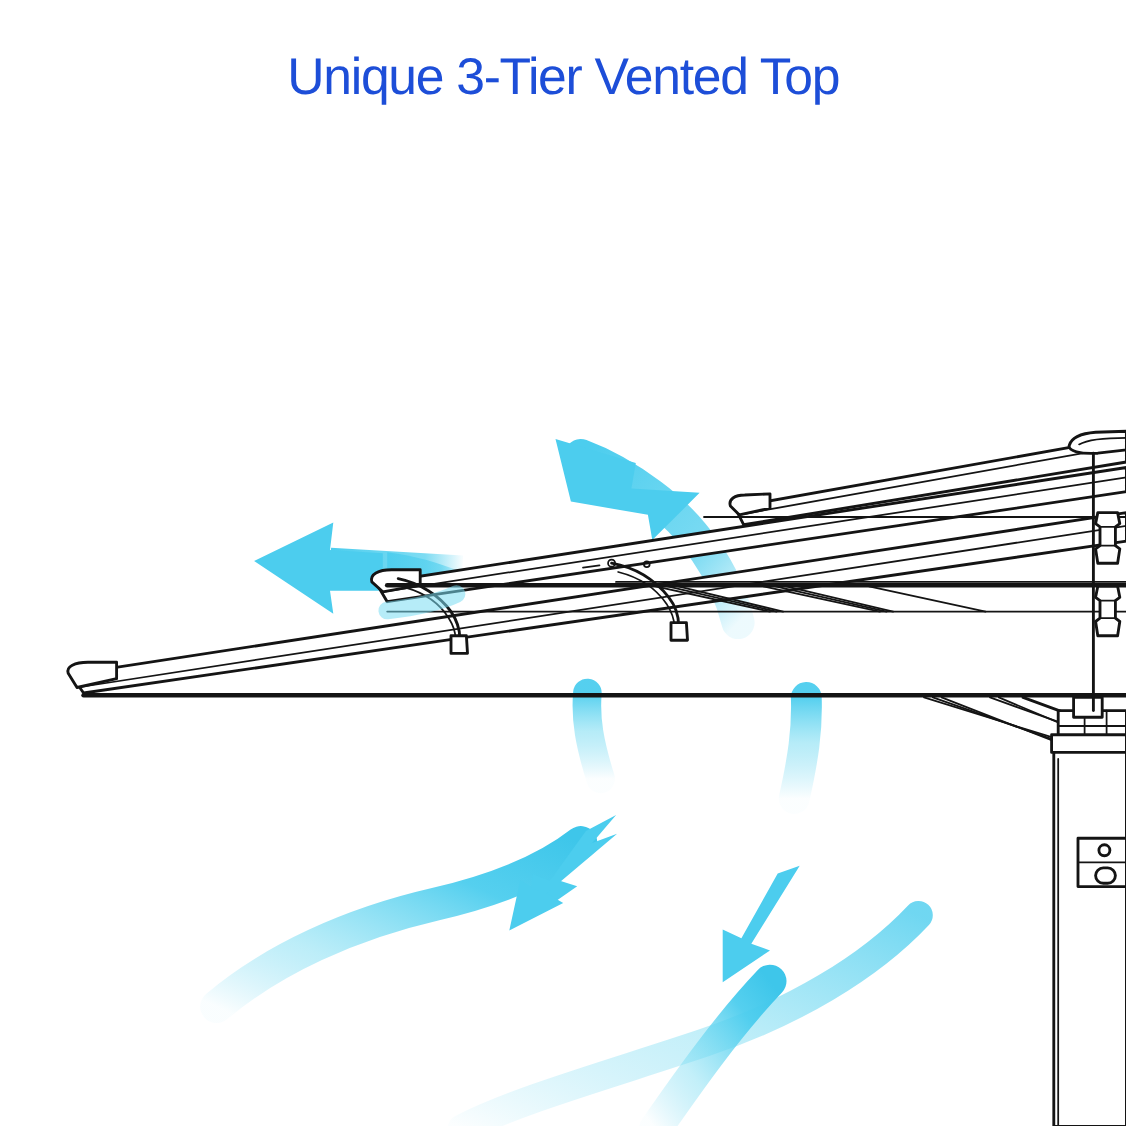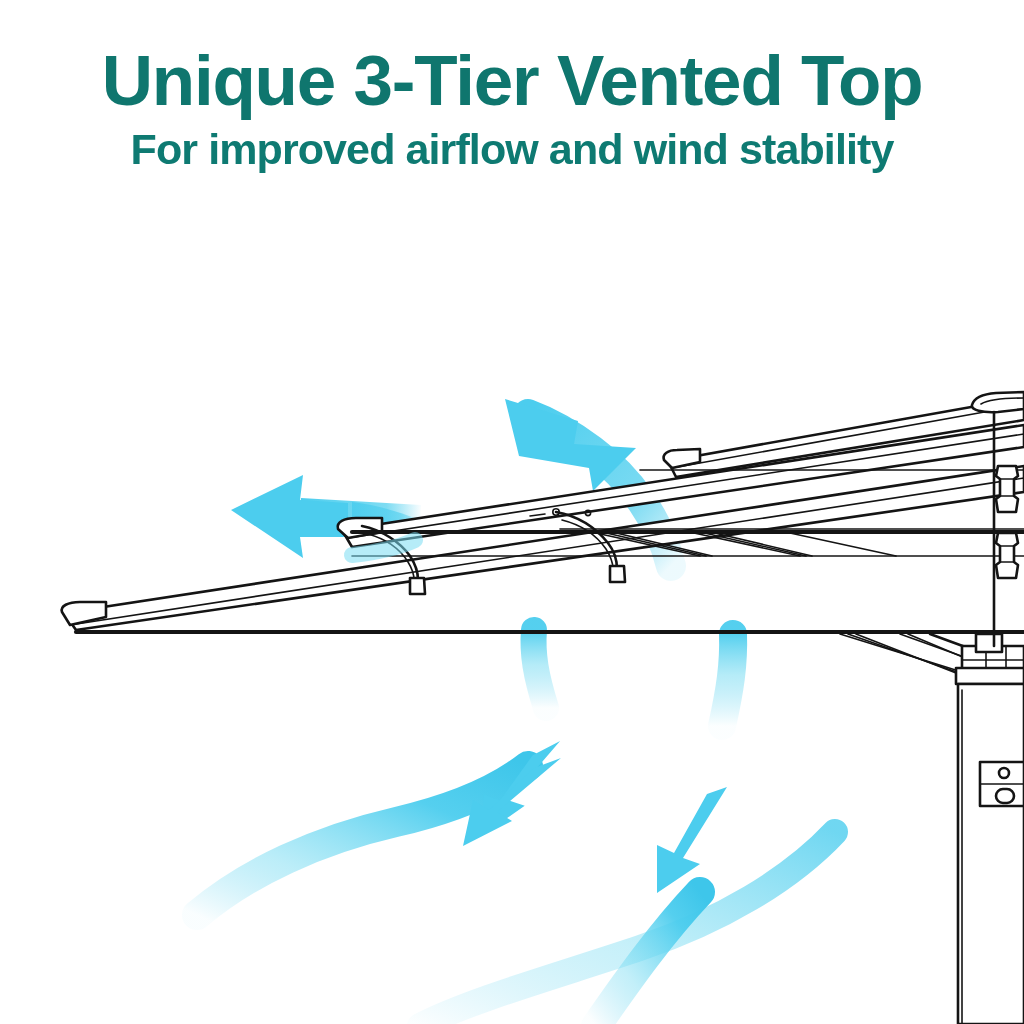--- a/index.html
+++ b/index.html
@@ -23,25 +23,25 @@
     position: absolute;
     left: 0;
     top: 0;
     width: 1024px;
     padding-top: 46px;
     text-align: center;
     user-select: none;
   }
   .headline {
     font-family: "Liberation Sans", sans-serif;
-    font-weight: 700;
-    font-size: 71px;
+    font-weight: 400;
+    font-size: 47px;
     line-height: 0.98;
     letter-spacing: -1.2px;
-    color: #0f766e;
+    color: #1d4ed8;
     margin: 0;
     white-space: nowrap;
   }
   .subhead {
     font-family: "Liberation Sans", sans-serif;
     font-weight: 700;
     font-size: 43px;
     line-height: 1.0;
     letter-spacing: -0.9px;
     color: #0e7a72;
@@ -68,21 +68,20 @@
   .ln-thick { stroke-width: 4.2; }
   .fillw { fill: #ffffff; }
 </style>
 </head>
 <body>
 
 <div id="stage">
 
   <div class="header-block">
     <h1 class="headline">Unique 3-Tier Vented Top</h1>
-    <p class="subhead">For improved airflow and wind stability</p>
   </div>
 
   <svg id="illus" viewBox="0 0 1024 1024">
     <defs>
 
       <linearGradient id="gMidLeft" x1="1" y1="0" x2="0" y2="0">
         <stop offset="0" stop-color="#4ccdee" stop-opacity="0.05"></stop>
         <stop offset="0.28" stop-color="#59d2ef" stop-opacity="0.78"></stop>
         <stop offset="1" stop-color="#4ccdee" stop-opacity="1"></stop>
       </linearGradient>

